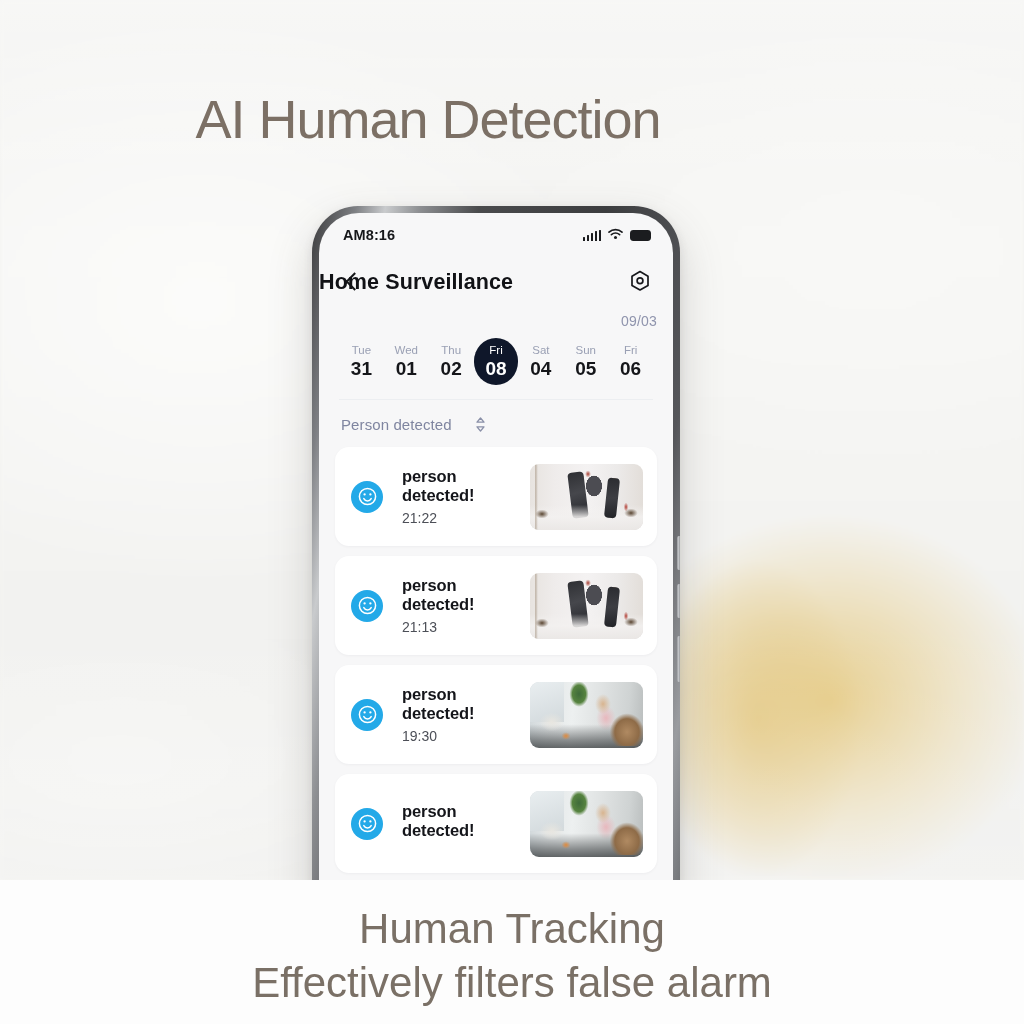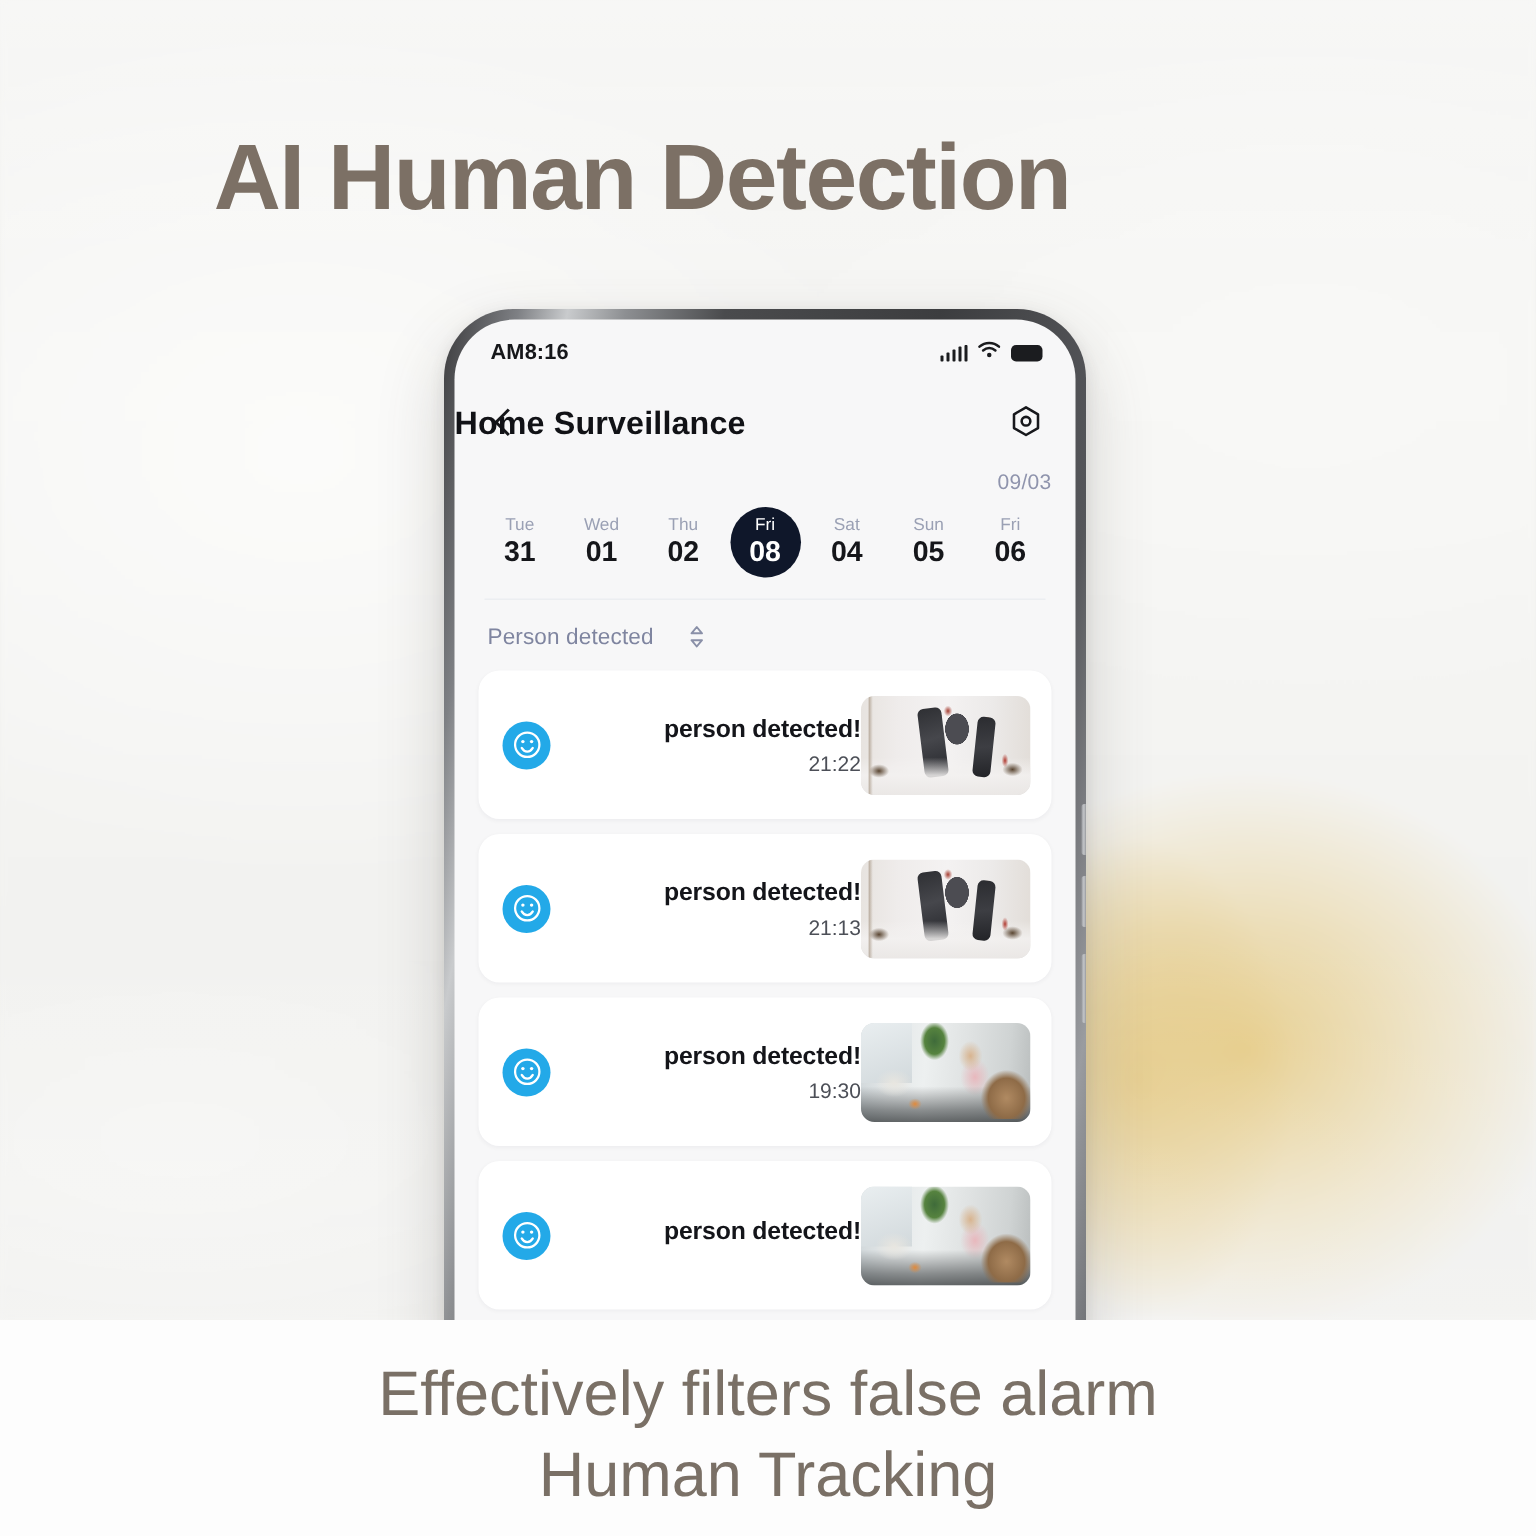--- a/index.html
+++ b/index.html
@@ -24,43 +24,43 @@
   }
   #backdrop-vignette {
     position:absolute; inset:0 0 144px 0;
     background:linear-gradient(180deg, rgba(255,255,255,.35) 0%, rgba(255,255,255,0) 22%, rgba(255,255,255,0) 70%, rgba(255,255,255,.25) 100%);
   }
 
   
   #headline {
     position:absolute; top:76px; left:0; width:856px;
     text-align:center;
-    font-size:62px; line-height:86px;
-    font-weight:700;
+    font-size:54px; line-height:86px;
+    font-weight:400;
     letter-spacing:-1px;
     color:#7c7065;
     white-space:nowrap;
   }
 
   
   #bottom-band {
     position:absolute; left:0; bottom:0; width:1024px; height:144px;
     background:#fdfdfd;
   }
   #caption {
     position:absolute; left:0; bottom:14px; width:1024px;
     text-align:center;
     font-size:42px; line-height:54px; font-weight:400;
     color:#7a7066;
   }
 
   
   #phone {
-    position:absolute; left:296px; top:206px;
-    width:428px; height:700px;
+    position:absolute; left:312px; top:206px;
+    width:368px; height:700px;
     border-radius:46px 46px 0 0;
     background:linear-gradient(100deg,#3b3b3d 0%,#7e8084 9%,#c9cbcd 15%,#8d8f92 22%,#4a4b4d 34%,#3c3d3f 60%,#55565a 82%,#9a9ca0 93%,#6e7074 100%);
     padding:7px 7px 0 7px;
     box-shadow:0 18px 44px rgba(80,78,72,.22), 0 3px 10px rgba(80,78,72,.12);
     overflow:hidden;
   }
   #phone-inner {
     width:100%; height:100%;
     border-radius:40px 40px 0 0;
     background:#f7f7f8;
@@ -146,21 +146,20 @@
 
   
   #event-list { padding:0 16px; }
   .event-card {
     background:#ffffff; border-radius:14px;
     height:99px; margin-bottom:10px;
     display:flex; align-items:center;
     padding:0 14px 0 16px;
     box-shadow:0 1px 3px rgba(30,30,40,.045);
     cursor:pointer;
-    text-align:right;
   }
   .evt-icon {
     width:32px; height:32px; border-radius:50%;
     background:#23a9e8; flex:0 0 32px;
     display:flex; align-items:center; justify-content:center;
   }
   .evt-text { flex:1; padding-left:19px; }
   .evt-title { font-size:16.5px; font-weight:700; color:#14151a; letter-spacing:-.1px; }
   .evt-time { font-size:14px; color:#4c4f57; margin-top:5px; }
   .evt-thumb {
@@ -392,15 +391,15 @@
             <span class="tl-extra"></span>
           </div>
       </div>
 
     </div>
   </div>
 </div>
 
 <div id="bottom-band"></div>
 <div id="caption">
+  <div>Human Tracking</div>
   <div>Effectively filters false alarm</div>
-  <div>Human Tracking</div>
 </div>
 
 </body></html>

